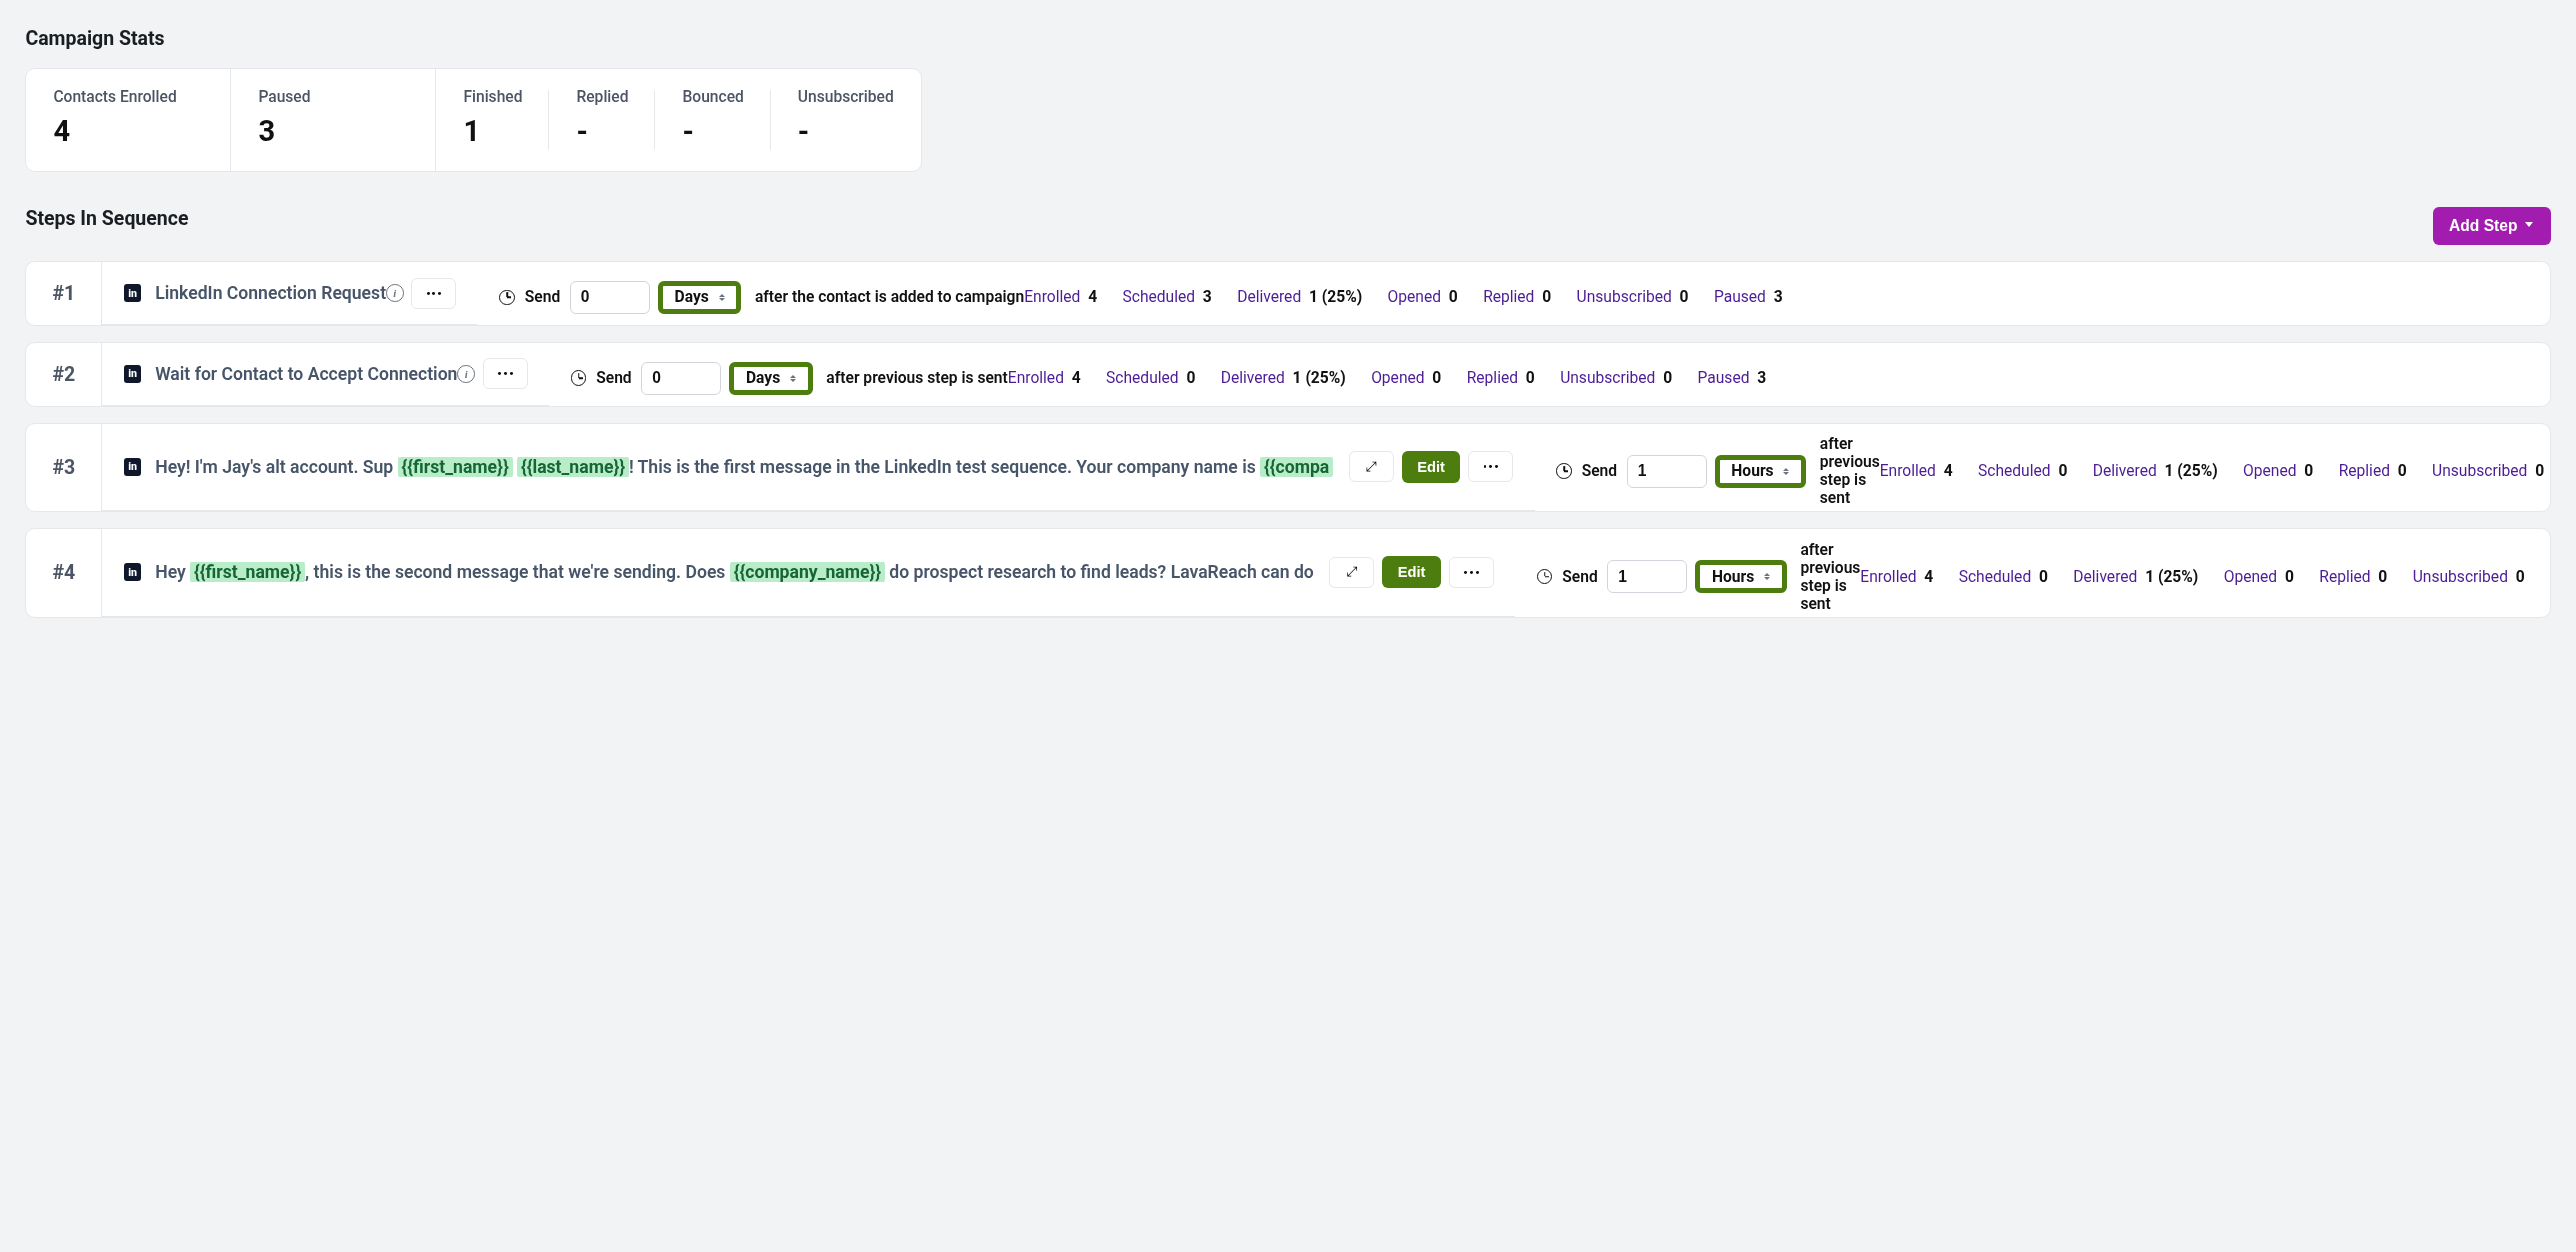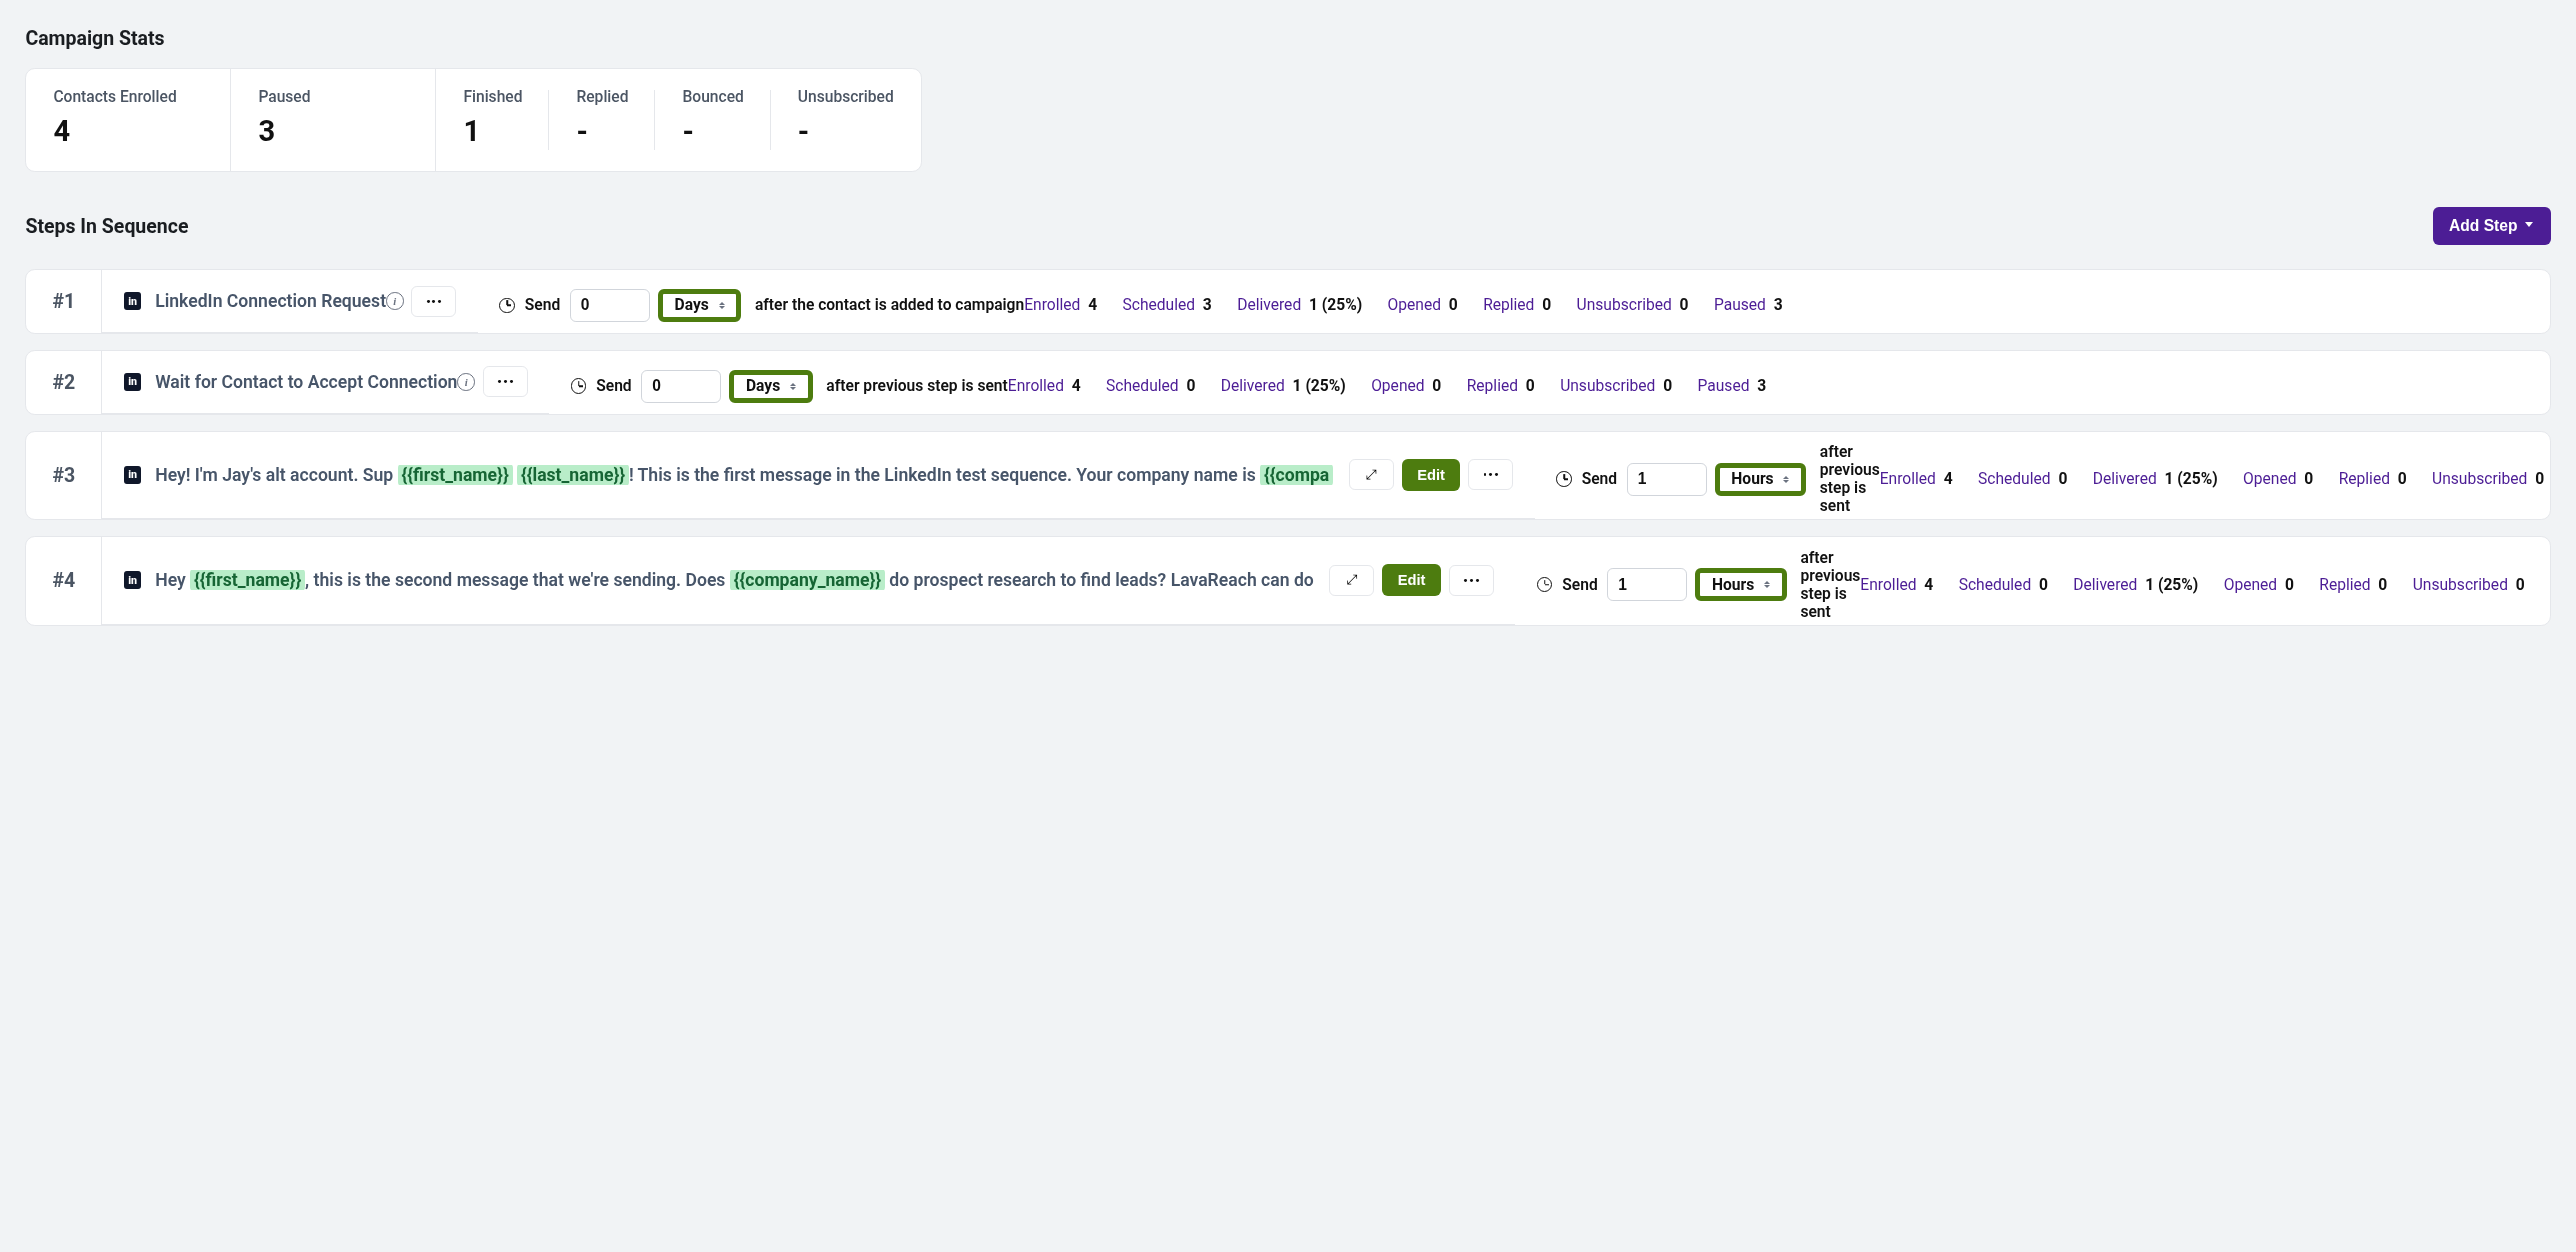--- a/index.html
+++ b/index.html
@@ -9,23 +9,23 @@
   .stats-card { display: inline-flex; background: #fff; border: 1px solid #e5e7eb; border-radius: 9.8px; overflow: hidden; }
   .stats-cell { padding: 19.5px 27px 23.5px 27px; position: relative; }
   .stats-cell.major { border-right: 1px solid #e5e7eb; }
   .stats-cell.minor:not(:last-child)::after { content: ""; position: absolute; right: 0; top: 21.5px; bottom: 21.5px; width: 1px; background: #e5e7eb; }
   .stats-label { font-size: 15.6px; color: #4b5563; font-weight: 500; margin-bottom: 7.8px; white-space: nowrap; }
   .stats-value { font-size: 29px; font-weight: 700; color: #111; }
   .stats-cell.contacts { min-width: 205px; }
   .stats-cell.paused   { min-width: 205px; }
   .stats-cell.minor    { min-width: 98px; }
 
-  .steps-header { display: flex; justify-content: space-between; align-items: center; margin-top: 35px; margin-bottom: 24px; }
+  .steps-header { display: flex; justify-content: space-between; margin-top: 35px; margin-bottom: 16px; }
   .steps-header .section-title { margin-bottom: 0; }
-  .add-step-btn { display: inline-flex; align-items: center; gap: 7.8px; background: #4c1d95; color: #fff; border: none; border-radius: 5.9px; padding: 9.8px 15.6px; font-size: 15.6px; font-weight: 600; cursor: pointer; }
+  .add-step-btn { display: inline-flex; align-items: center; gap: 7.8px; background: #a21caf; color: #fff; border: none; border-radius: 5.9px; padding: 9.8px 15.6px; font-size: 15.6px; font-weight: 600; cursor: pointer; }
   .add-step-btn .chev { width: 9.8px; height: 9.8px; display: inline-block; position: relative; }
   .add-step-btn .chev::after { content: ""; position: absolute; left: 0; top: 1px; width: 0; height: 0; border-left: 4.9px solid transparent; border-right: 4.9px solid transparent; border-top: 5.9px solid #fff; }
 
   .step-card { display: flex; background: #fff; border: 1px solid #e5e7eb; border-radius: 9.8px; margin-bottom: 15.6px; overflow: hidden; }
   .step-num { width: 76px; flex-shrink: 0; display: flex; align-items: center; justify-content: center; border-right: 1px solid #e5e7eb; font-size: 19.5px; font-weight: 700; color: #4b5563; }
   .step-body { flex: 1; display: flex; flex-direction: row; min-width: 0; }
   .step-row { display: flex; align-items: center; padding: 15.6px 21.5px; min-height: 59px; }
   .step-row.title-row { border-bottom: 1px solid #e5e7eb; }
   .step-row.msg-row { border-bottom: 1px solid #e5e7eb; padding-top: 21.5px; padding-bottom: 21.5px; }
   .step-row.send-row { padding-top: 11.7px; padding-bottom: 4px; }

